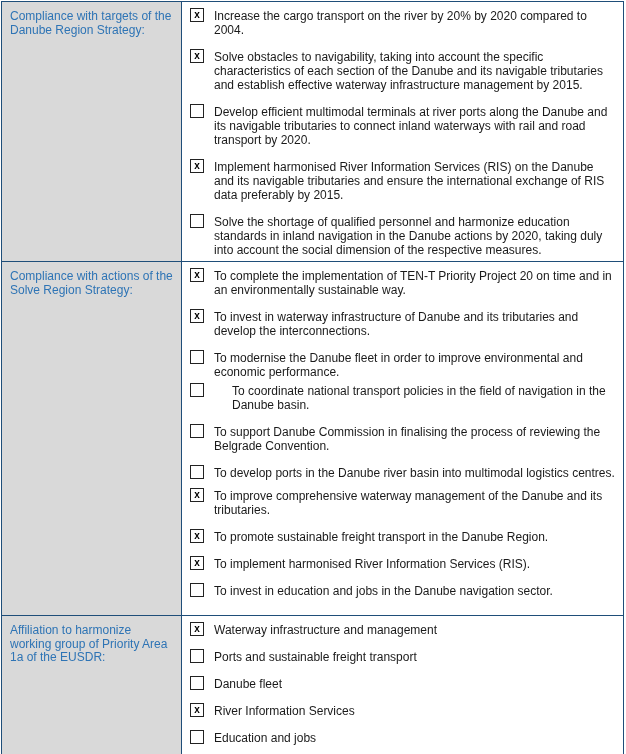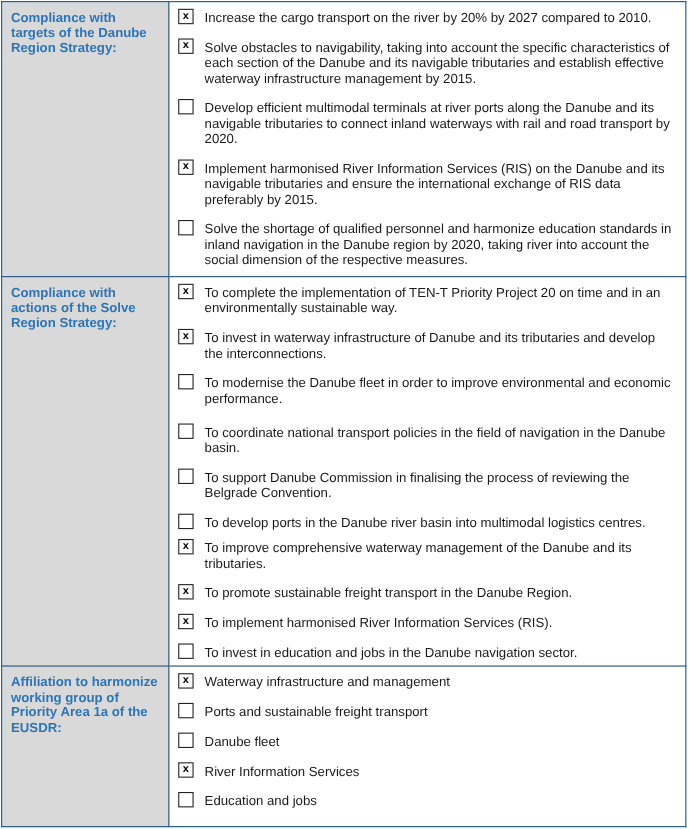--- a/index.html
+++ b/index.html
@@ -5,22 +5,22 @@
   html, body { margin:0; padding:0; background:#ffffff; }
   body { width:626px; height:754px; overflow:hidden; font-family:"Liberation Sans", sans-serif; }
   table.form {
     position:absolute; left:1px; top:1px;
     width:623px;
     border-collapse:collapse;
     border:1px solid #1f4e79;
   }
   td { border:1px solid #1f4e79; vertical-align:top; padding:0; }
   td.label {
-    width:152px; background:#d9d9d9;
-    color:#2e74b5; font-weight:bold; font-size:12px; line-height:13.5px;
+    width:180px; background:#d9d9d9;
+    color:#2e74b5; font-weight:normal; font-size:12px; line-height:13.5px;
     padding:8px 6px 0 8px; box-sizing:border-box;
   }
   td.content { background:#ffffff; padding:6px 8px 4px 6px; }
   .item { display:flex; align-items:flex-start; font-size:12px; line-height:14px; color:#1a1a1a; }
   .cb {
     flex:0 0 auto; width:12px; height:12px; border:1px solid #222;
     margin:0 10px 0 2px; box-sizing:content-box;
     font-size:10px; line-height:12px; text-align:center; font-weight:bold; color:#000;
     background:#fff; cursor:pointer;
   }
@@ -30,57 +30,57 @@
 <body>
 
 <table class="form">
 
   <tbody>
       <tr style="height:250px;">
     <td class="label">Compliance with targets of the Danube Region Strategy:</td>
     <td class="content">
       <div class="item" style="margin-bottom:12px;">
         <span class="cb">x</span>
-        <span class="txt">Increase the cargo transport on the river by 20% by 2027 compared to 2010.</span>
+        <span class="txt">Increase the cargo transport on the river by 20% by 2020 compared to 2004.</span>
       </div>
       <div class="item" style="margin-bottom:12px;">
         <span class="cb">x</span>
         <span class="txt">Solve obstacles to navigability, taking into account the specific characteristics of each section of the Danube and its navigable tributaries and establish effective waterway infrastructure management by 2015.</span>
       </div>
       <div class="item" style="margin-bottom:12px;">
         <span class="cb"></span>
         <span class="txt">Develop efficient multimodal terminals at river ports along the Danube and its navigable tributaries to connect inland waterways with rail and road transport by 2020.</span>
       </div>
       <div class="item" style="margin-bottom:12px;">
         <span class="cb">x</span>
         <span class="txt">Implement harmonised River Information Services (RIS) on the Danube and its navigable tributaries and ensure the international exchange of RIS data preferably by 2015.</span>
       </div>
       <div class="item">
         <span class="cb"></span>
-        <span class="txt">Solve the shortage of qualified personnel and harmonize education standards in inland navigation in the Danube region by 2020, taking river into account the social dimension of the respective measures.</span>
+        <span class="txt">Solve the shortage of qualified personnel and harmonize education standards in inland navigation in the Danube actions by 2020, taking duly into account the social dimension of the respective measures.</span>
       </div>
     </td>
   </tr>
 
   <tr style="height:354px;">
     <td class="label">Compliance with actions of the Solve Region Strategy:</td>
     <td class="content">
       <div class="item" style="margin-bottom:12px;">
         <span class="cb">x</span>
         <span class="txt">To complete the implementation of TEN-T Priority Project 20 on time and in an environmentally sustainable way.</span>
       </div>
       <div class="item" style="margin-bottom:12px;">
         <span class="cb">x</span>
         <span class="txt">To invest in waterway infrastructure of Danube and its tributaries and develop the interconnections.</span>
       </div>
-      <div class="item" style="margin-bottom:16px;">
+      <div class="item" style="margin-bottom:4px;">
         <span class="cb"></span>
         <span class="txt">To modernise the Danube fleet in order to improve environmental and economic performance.</span>
       </div>
-      <div class="item" style="margin-bottom:12px;">
+      <div class="item" style="margin-bottom:12px;gap:18px;">
         <span class="cb"></span>
         <span class="txt">To coordinate national transport policies in the field of navigation in the Danube basin.</span>
       </div>
       <div class="item" style="margin-bottom:12px;">
         <span class="cb"></span>
         <span class="txt">To support Danube Commission in finalising the process of reviewing the Belgrade Convention.</span>
       </div>
       <div class="item" style="margin-bottom:8px;">
         <span class="cb"></span>
         <span class="txt">To develop ports in the Danube river basin into multimodal logistics centres.</span>

